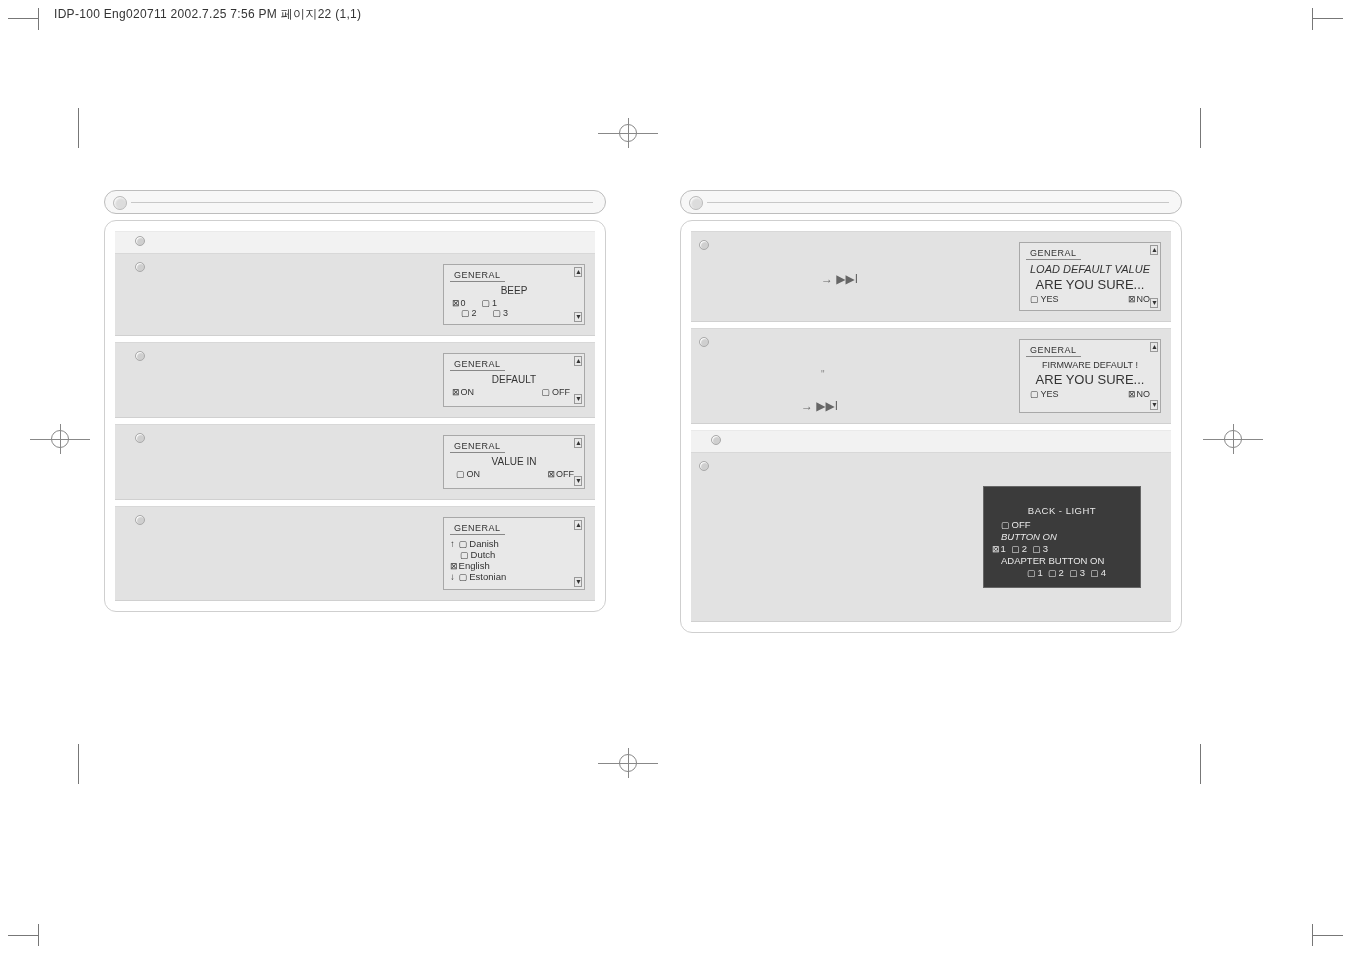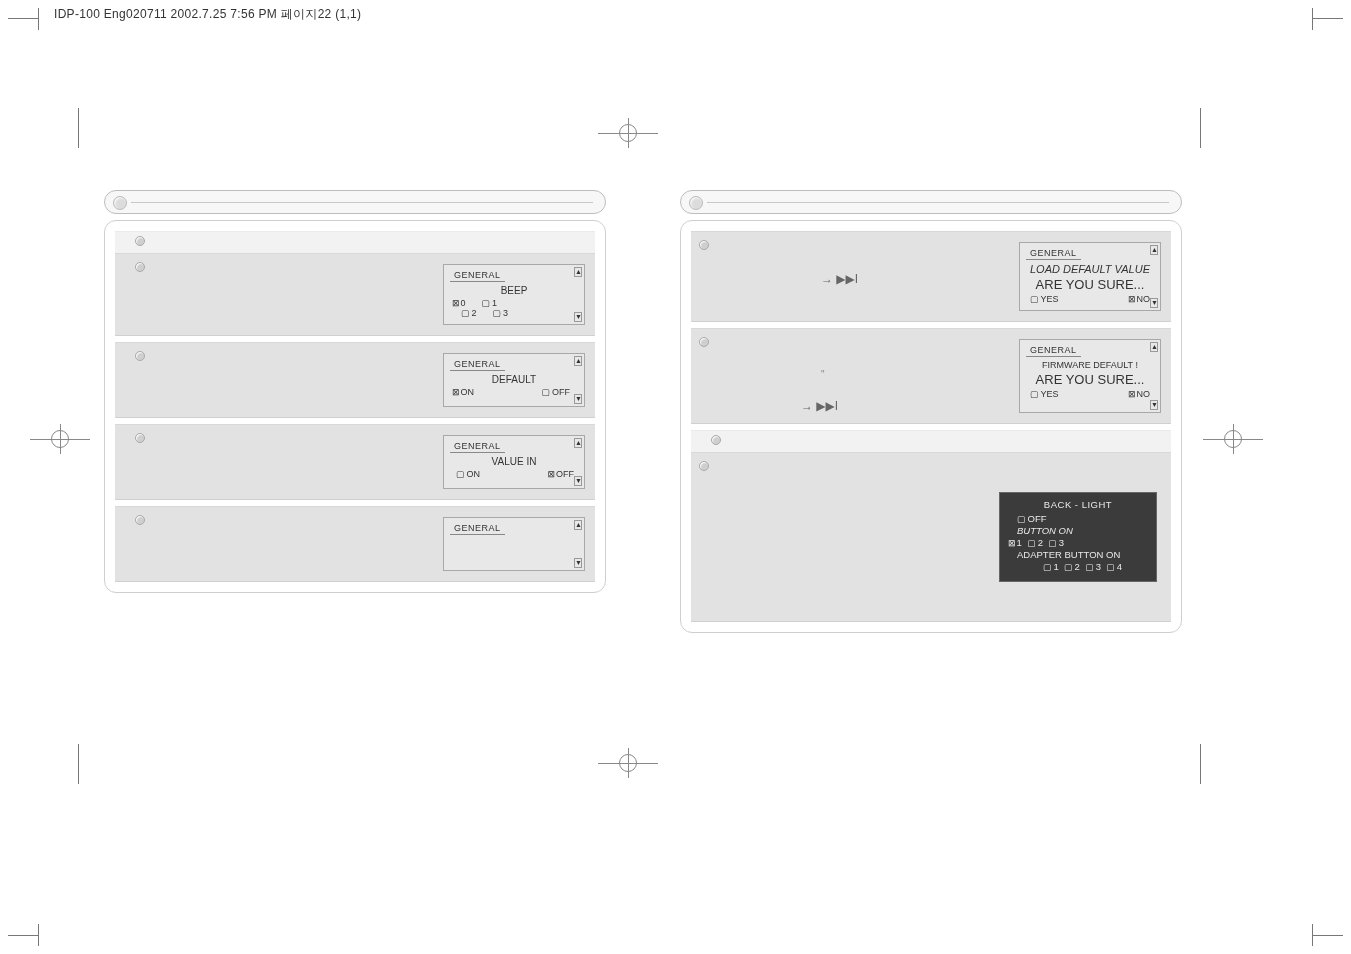--- a/index.html
+++ b/index.html
@@ -42,21 +42,21 @@
   .lang-list .up::before{content:"↑"; margin-right:4px;}
   .lang-list .dn::before{content:"↓"; margin-right:4px;}
   .yn-row{ display:flex; justify-content:space-between; padding:0 4px; font-size:9px;}
 
   .instruction-arrow { position:absolute; left:130px; font-size:12px; color:#666;}
   .quote { position:absolute; left:130px; font-size:10px; color:#888;}
 
   .section-head .dot{ top:4px;}
   .section-head { background:#f2f2f2; padding:4px 10px 4px 28px; position:relative; height:22px; border-top:1px solid #eaeaea;}
 
-  .backlight { width:158px; font-size:9.5px; color:#e9e9e9; background:#3b3b3b; padding:6px 8px 8px; border:1px solid #666; line-height:1.25; margin-right:4px;}
+  .backlight { width:158px; font-size:9.5px; color:#e9e9e9; background:#3b3b3b; padding:18px 8px 8px; border:1px solid #666; line-height:1.25; margin-right:20px;}
   .backlight .ctr{ text-align:center; letter-spacing:0.5px; margin-bottom:2px;}
 </style>
 </head>
 <body>
 
 <div class="header-text">IDP-100 Eng020711  2002.7.25 7:56 PM  페이지22 (1,1)</div>
 
 <div class="crop h" style="top:18px; left:8px; width:30px;"></div>
 <div class="crop v" style="top:8px; left:38px; height:22px; width:1px;"></div>
 <div class="crop h" style="top:18px; right:8px; width:30px;"></div>
@@ -146,20 +146,26 @@
         </div>
       </div>
     </div>
 
     <div class="block">
       <div class="dot"></div>
       <div class="lcd">
         <div class="corner top">▲</div>
         <div class="corner bot">▼</div>
         <span class="tab">GENERAL</span>
+        <div class="lang-list" style="margin-top:2px;">
+          <div class="up"><span class="opt">Danish</span></div>
+          <div style="margin-left:10px;"><span class="opt">Dutch</span></div>
+          <div><span class="ptr opt checked">English</span></div>
+          <div class="dn"><span class="opt">Estonian</span></div>
+        </div>
       </div>
     </div>
 
   </div>
 </div>
 
 <div class="page page-right">
   <div class="pill"></div>
   <div class="body-frame">
 

